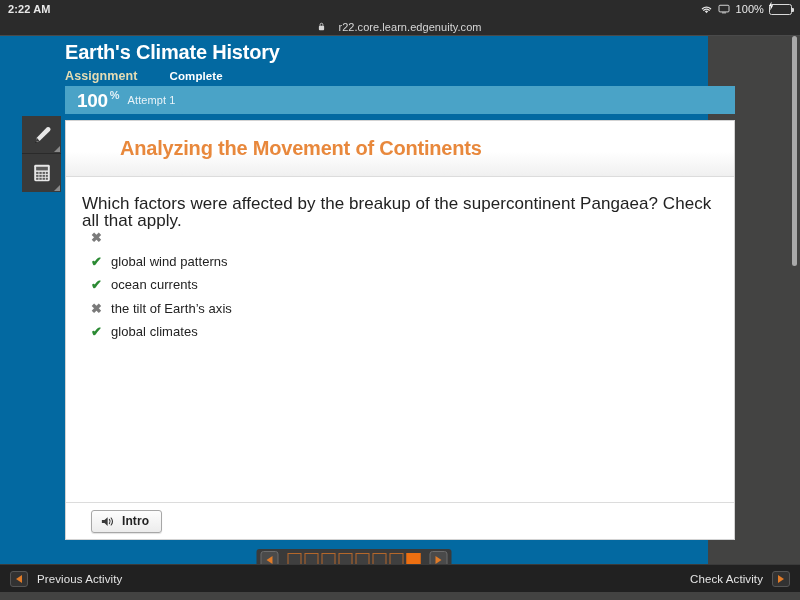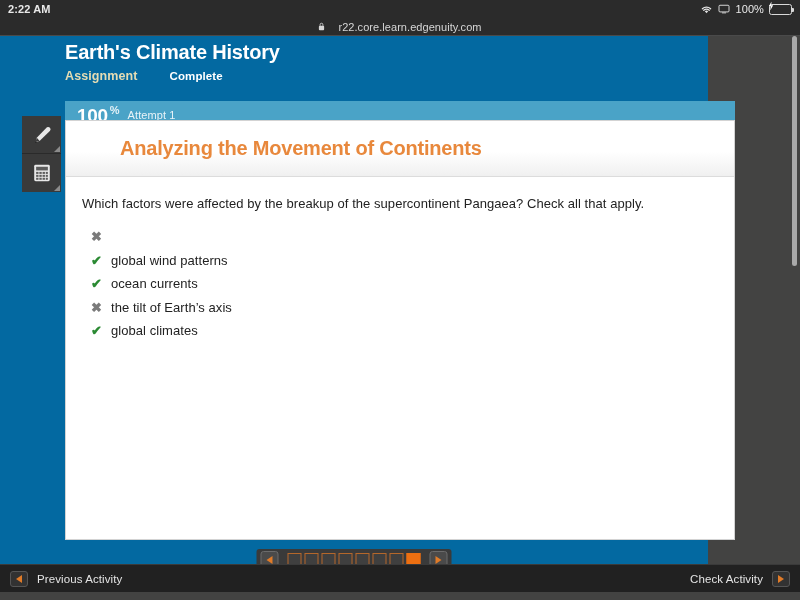--- a/index.html
+++ b/index.html
@@ -174,21 +174,21 @@
     color: #ffffff;
     font-size: 11.5px;
     font-weight: bold;
     letter-spacing: .1px;
   }
 
   
   .scorebar {
     position: absolute;
     left: 65px;
-    top: 65px;
+    top: 50px;
     width: 670px;
     height: 28px;
     background: #4aa3c7;
     display: flex;
     align-items: center;
     padding-left: 12px;
     gap: 8px;
   }
   .score-num {
     color: #ffffff;
@@ -267,24 +267,24 @@
     letter-spacing: -.2px;
     margin-left: 36px;
   }
 
   .card-body {
     padding: 18px 18px 0 14px;
     height: 326px;
   }
   .question {
     color: #222222;
-    font-size: 13px;
+    font-size: 17px;
     line-height: 17px;
     letter-spacing: .05px;
-    margin-bottom: 16px;
+    margin-bottom: 0;
     padding-left: 2px;
   }
 
   .choices { list-style: none; }
   .choice {
     display: flex;
     align-items: flex-start;
     gap: 8px;
     height: 23.5px;
     padding-left: 10px;
@@ -528,20 +528,32 @@
             <span class="choice-mark mark-wrong">✖</span>
             <span class="choice-text">the tilt of Earth’s axis</span>
           </li>
           <li class="choice">
             <span class="choice-mark mark-correct">✔</span>
             <span class="choice-text">global climates</span>
           </li>
         </ul>
       </div>
 
+      <div class="card-footer">
+        <span class="audio-btn">
+          <span>
+            <svg class="speaker-ic" viewBox="0 0 16 14">
+              <path d="M1 5.2 H4 L7.6 2 V12 L4 8.8 H1 Z" fill="#3a3a3a"></path>
+              <path d="M9.6 4.6 a4 4 0 0 1 0 4.8" stroke="#3a3a3a" stroke-width="1.3" fill="none" stroke-linecap="round"></path>
+              <path d="M11.6 3 a6.6 6.6 0 0 1 0 8" stroke="#3a3a3a" stroke-width="1.3" fill="none" stroke-linecap="round"></path>
+            </svg>
+          </span>
+          <span class="audio-label">Intro</span>
+        </span>
+      </div>
     </div>
 
     <div class="pager">
       <span class="pager-arrow">
         <span class="tri tri-left"></span>
       </span>
       <span class="pager-dots" id="pager-dots">
           <span class="pdot"></span>
           <span class="pdot"></span>
           <span class="pdot"></span>

